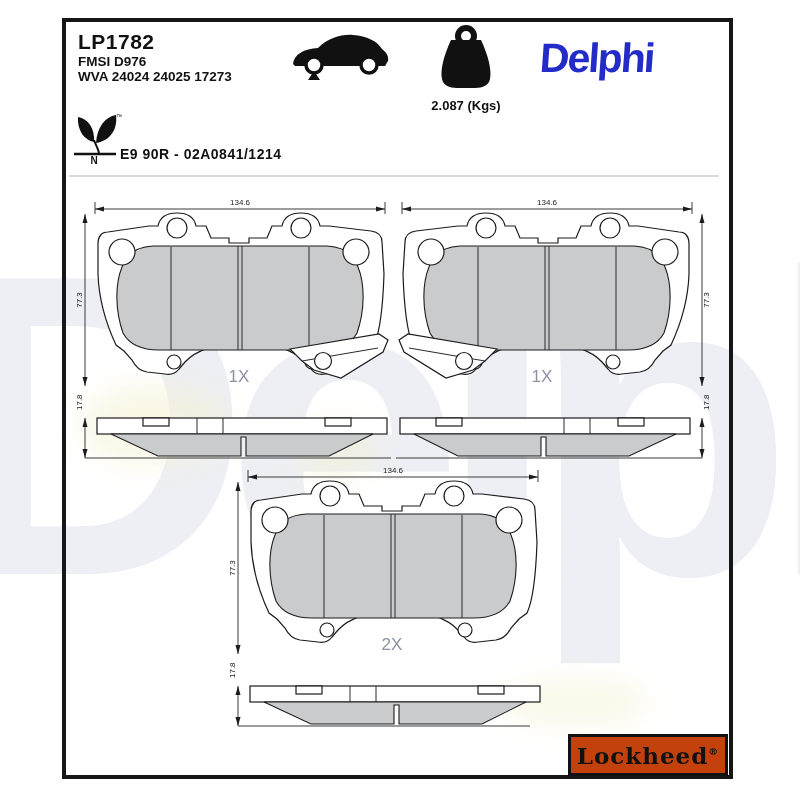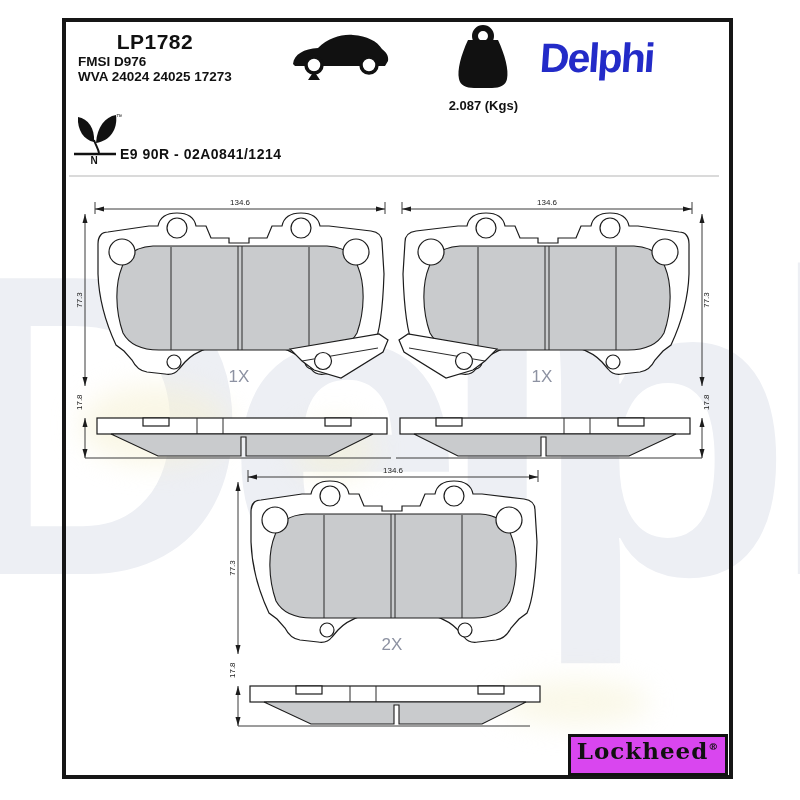--- a/index.html
+++ b/index.html
@@ -12,45 +12,45 @@
   .blob{position:absolute;z-index:0;filter:blur(14px);border-radius:50%;}
   .blob1{left:80px;top:385px;width:150px;height:80px;background:rgba(246,241,210,.55);}
   .blob2{left:295px;top:420px;width:80px;height:60px;background:rgba(246,241,210,.5);}
   .blob3{left:500px;top:680px;width:150px;height:45px;background:rgba(246,241,210,.5);}
   
   .sheet{position:absolute;left:62px;top:18px;width:671px;height:761px;z-index:1;
          border:4px solid #161616;box-sizing:border-box;}
   .sheet > *{position:absolute;}
   
   .part-block{left:12px;top:8px;}
-  .pn{font-size:21px;font-weight:bold;letter-spacing:.5px;text-align:center;}
+  .pn{font-size:21px;font-weight:bold;letter-spacing:.5px;}
   .sub{font-size:13.5px;font-weight:bold;}
   .car{left:224px;top:6px;}
-  .weight{left:348px;top:2px;width:104px;text-align:right;}
+  .weight{left:348px;top:2px;width:104px;text-align:center;}
   .weight .wlabel{font-size:13px;font-weight:bold;margin-top:2px;}
   .brand{left:474px;top:16px;font-size:41px;font-weight:bold;letter-spacing:-2px;
          color:#232bc8;transform:skewX(-4deg);line-height:1;}
   .leaf{left:6px;top:88px;}
   .approval{left:54px;top:124px;font-size:14px;font-weight:bold;letter-spacing:.5px;text-align:center;}
   .hdr-divider{left:3px;top:153px;width:650px;height:2px;background:#dadada;}
   
   .gview{position:absolute;overflow:visible;}
   .g1{left:11px;top:174px;}
   .g2{left:324px;top:174px;}
   .g3{left:164px;top:442px;}
   .bp{fill:#ffffff;stroke:#1c1c1c;stroke-width:1.2;}
   .fr{fill:#c9cbcd;stroke:#1c1c1c;stroke-width:1.1;}
   .ln{stroke:#2a2a2a;stroke-width:1;}
   .dim{stroke:#3a3a3a;stroke-width:1;}
   .arr{fill:#1c1c1c;}
   .dimt{font-size:8px;fill:#222;font-family:"Liberation Sans",sans-serif;}
   .qty{font-size:17px;fill:#8d92a2;font-family:"Liberation Sans",sans-serif;}
   
   .lockheed{left:502px;top:712px;width:160px;height:42px;border:3px solid #111;
-            background:#d946ef;display:flex;align-items:flex-start;justify-content:center;
+            background:#c2410c;display:flex;align-items:center;justify-content:center;
             box-sizing:border-box;}
   .lockheed .lk{font-family:"DejaVu Serif",serif;font-weight:bold;font-size:23px;letter-spacing:1px;}
   .lockheed sup{font-size:10px;vertical-align:super;font-family:"DejaVu Serif",serif;font-weight:bold;}
 </style>
 </head>
 <body>
 
 <div class="canvas">
 
   <div class="watermark">Delphi</div>

